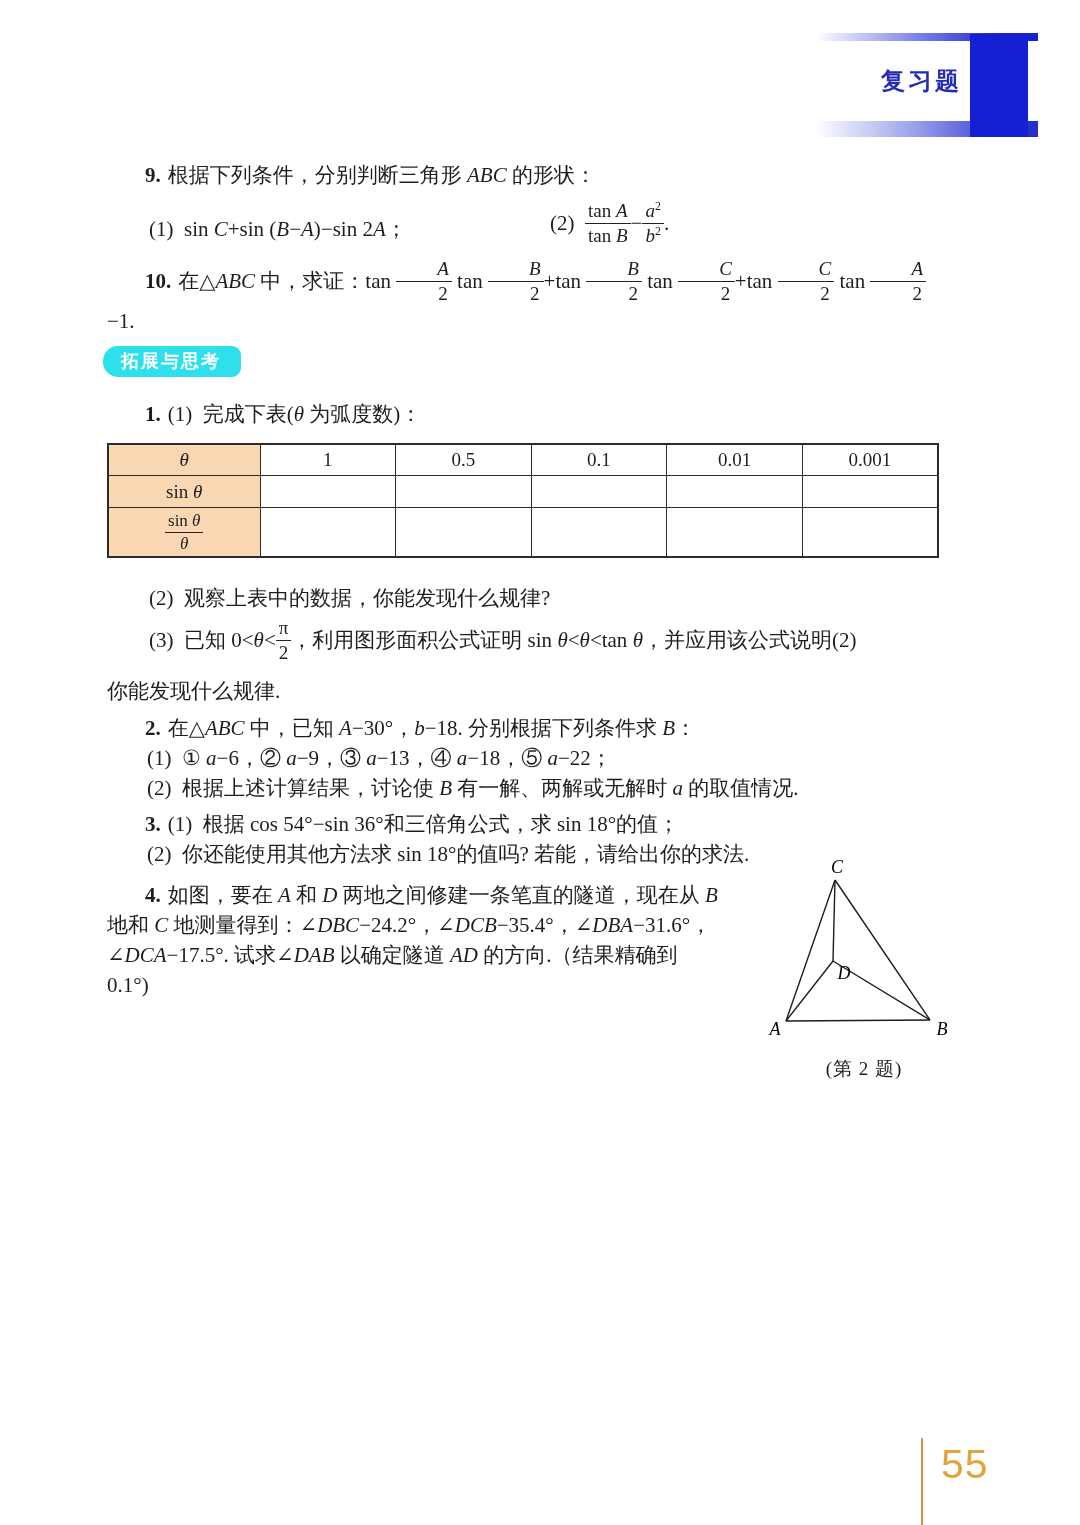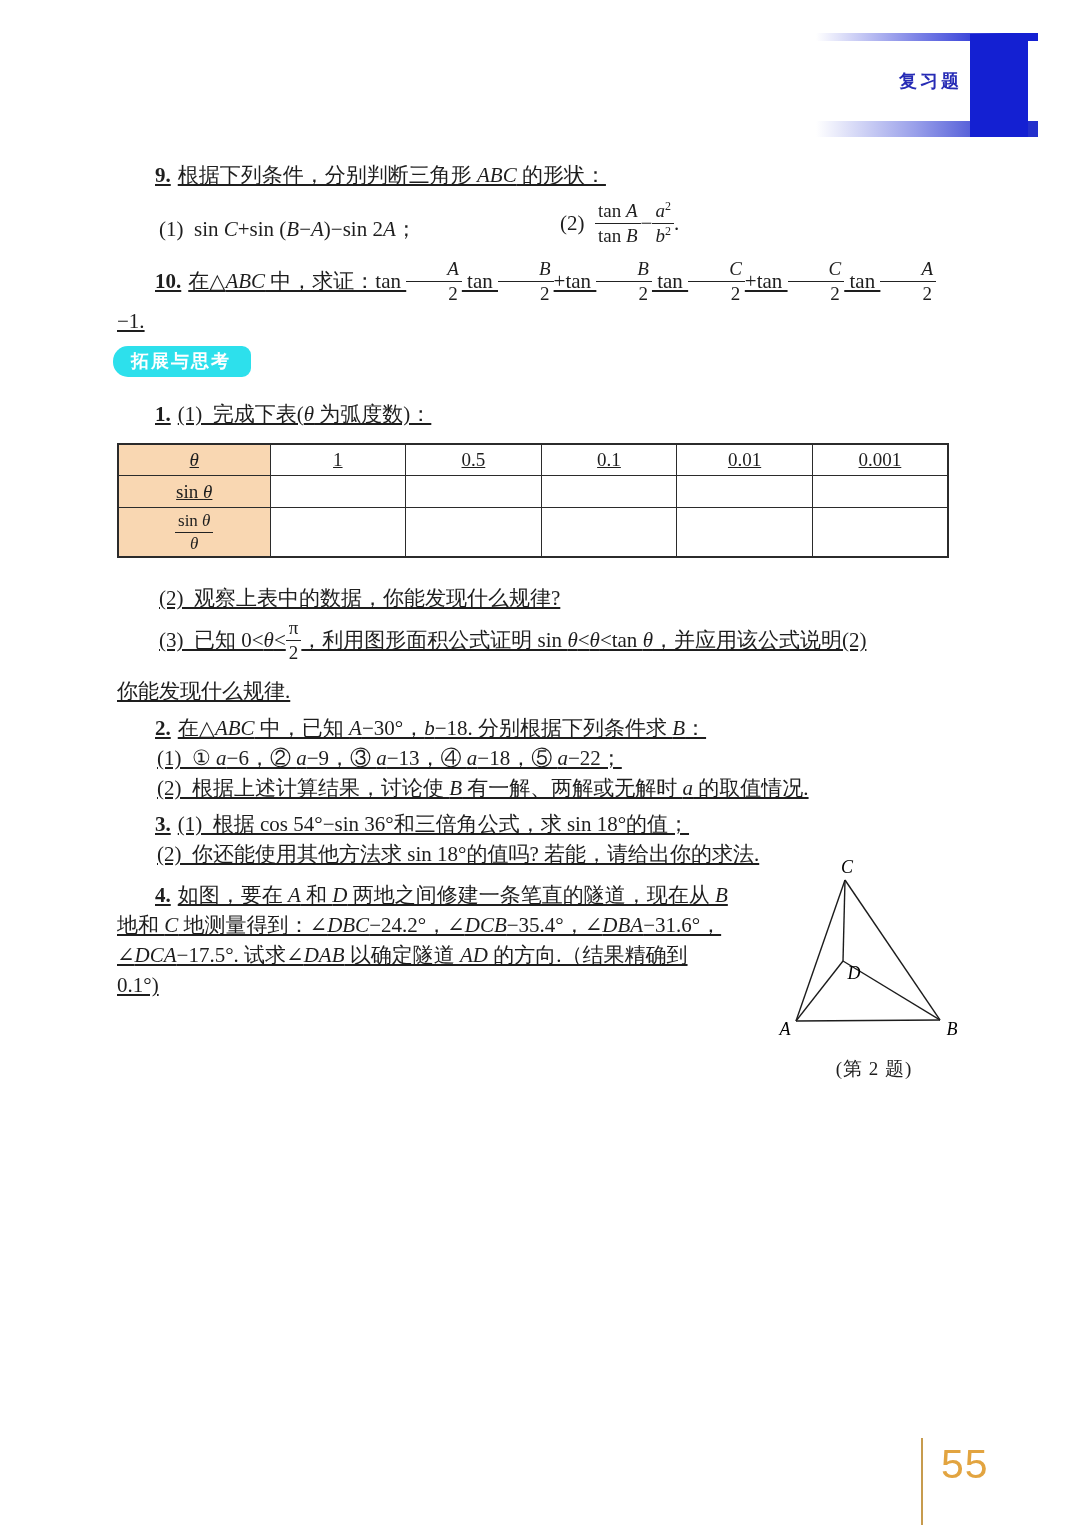--- a/index.html
+++ b/index.html
@@ -12,25 +12,25 @@
 
   
   .hdr{position:absolute;left:856px;top:33px;width:172px;height:104px;}
   .hdr-topbar{position:absolute;left:-40px;top:0;width:222px;height:8px;
     background:linear-gradient(90deg,rgba(20,32,210,0) 0%,rgba(20,32,210,.55) 45%,#1420d2 85%);}
   .hdr-botbar{position:absolute;left:-40px;top:88px;width:222px;height:16px;
     background:linear-gradient(90deg,rgba(68,80,216,0) 0%,rgba(68,80,216,.55) 45%,#2430cc 90%);}
   .hdr-white{position:absolute;left:0;top:8px;width:114px;height:80px;background:#ffffff;
     display:flex;align-items:center;justify-content:flex-end;padding-right:8px;box-sizing:border-box;}
   .hdr-blue{position:absolute;left:114px;top:1px;width:58px;height:103px;background:#1420d2;}
-  .hdr-label{color:#262bb5;font-weight:bold;font-size:18px;letter-spacing:3px;
+  .hdr-label{color:#262bb5;font-weight:bold;font-size:24px;letter-spacing:3px;
     font-family:"Liberation Sans","DejaVu Sans",sans-serif;}
 
   
-  .content{position:absolute;left:117px;top:160px;width:846px;font-size:21px;line-height:30px;text-decoration:underline;}
+  .content{position:absolute;left:107px;top:160px;width:846px;font-size:21px;line-height:30px;}
   .pline{text-indent:38px;}
   .pnum{font-weight:bold;margin-right:7px;}
   .sub{margin-left:40px;}
 
   .frac{display:inline-block;vertical-align:middle;text-align:center;font-size:19px;line-height:1.15;position:relative;top:-2px;}
   .frac .num{display:block;border-bottom:1.4px solid #222;padding:0 3px 1px;}
   .frac .den{display:block;padding-top:1px;}
   sup{font-size:12px;}
   i{font-family:"Liberation Serif","DejaVu Serif",serif;}
 

